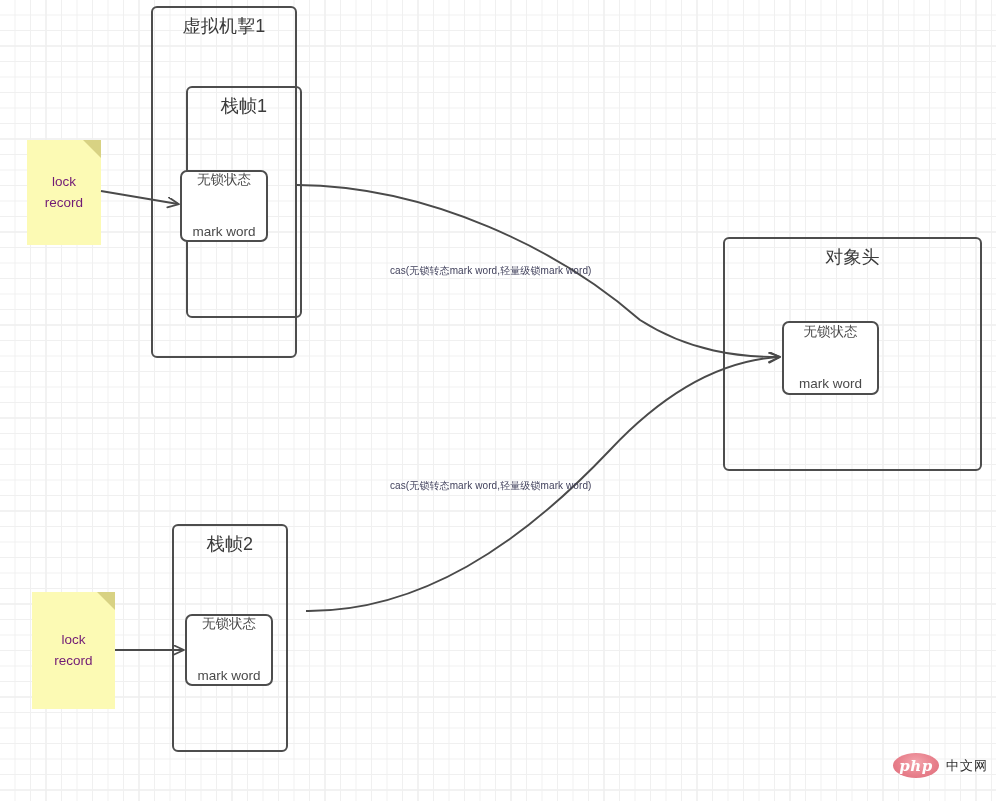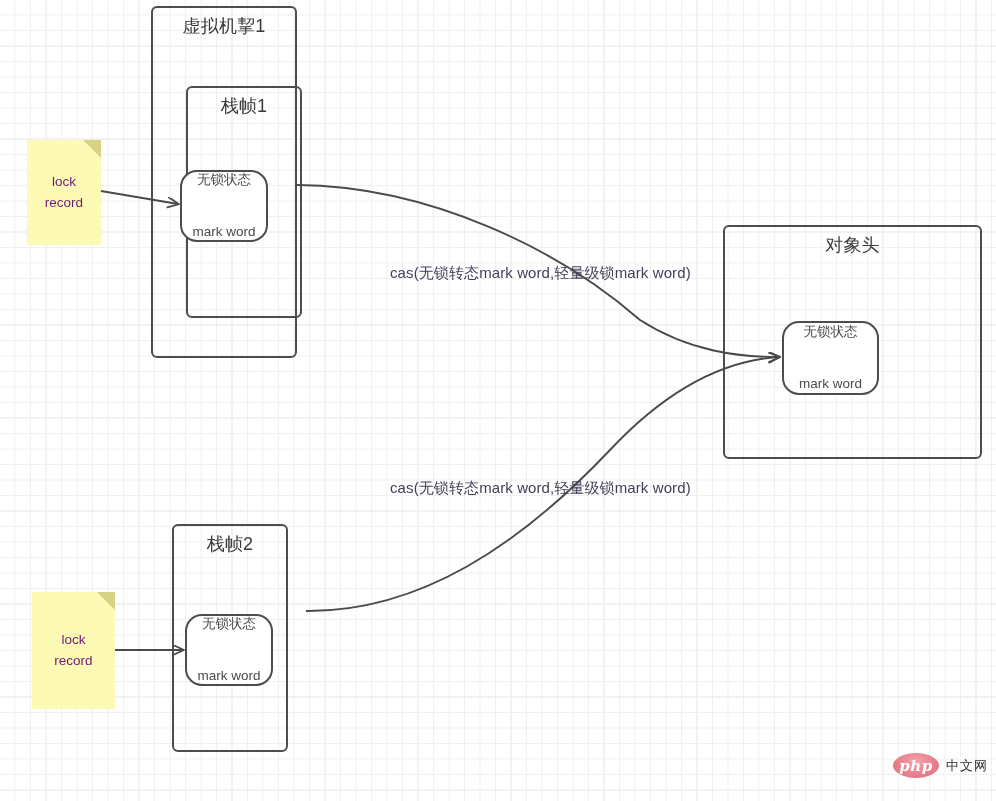--- a/index.html
+++ b/index.html
@@ -40,21 +40,21 @@
     top: 6px;
     text-align: center;
     font-size: 18px;
     color: #3b3b3b;
     letter-spacing: 0.2px;
   }
   .inner-box {
     position: absolute;
     box-sizing: border-box;
     border: 2px solid #4d4d4d;
-    border-radius: 17px;
+    border-radius: 7px;
     background: #ffffff;
     display: flex;
     flex-direction: column;
     align-items: center;
     justify-content: center;
     font-size: 13.5px;
     color: #4a4a4a;
     line-height: 1.5;
     gap: 32px;
   }
@@ -78,21 +78,21 @@
     right: 0;
     width: 18px;
     height: 18px;
     background: #d8d283;
     clip-path: polygon(0 0, 100% 100%, 100% 0);
   }
   .note .nl { display: block; white-space: nowrap; }
 
   .edge-label {
     position: absolute;
-    font-size: 15px;
+    font-size: 10px;
     color: #3f3f5a;
     white-space: nowrap;
     letter-spacing: 0.1px;
   }
   svg.overlay {
     position: absolute;
     left: 0; top: 0;
     width: 996px;
     height: 801px;
     pointer-events: none;
@@ -157,21 +157,21 @@
     <span class="l1">无锁状态</span>
     <span class="l2">mark word</span>
   </div>
 
   <div class="note" style="left:32px; top:592px; width:83px; height:117px;">
     <div class="fold"></div>
     <span class="nl">lock</span>
     <span class="nl">record</span>
   </div>
 
-  <div class="box" style="left:723px; top:225px; width:259px; height:234px;font-family:Liberation Serif, serif;">
+  <div class="box" style="left:723px; top:237px; width:259px; height:234px;font-family:Liberation Serif, serif;">
     <div class="box-title">对象头</div>
   </div>
 
   <div class="inner-box" style="left:782px; top:321px; width:97px; height:74px;">
     <span class="l1">无锁状态</span>
     <span class="l2">mark word</span>
   </div>
 
   <svg class="overlay" viewBox="0 0 996 801">
     <defs>

